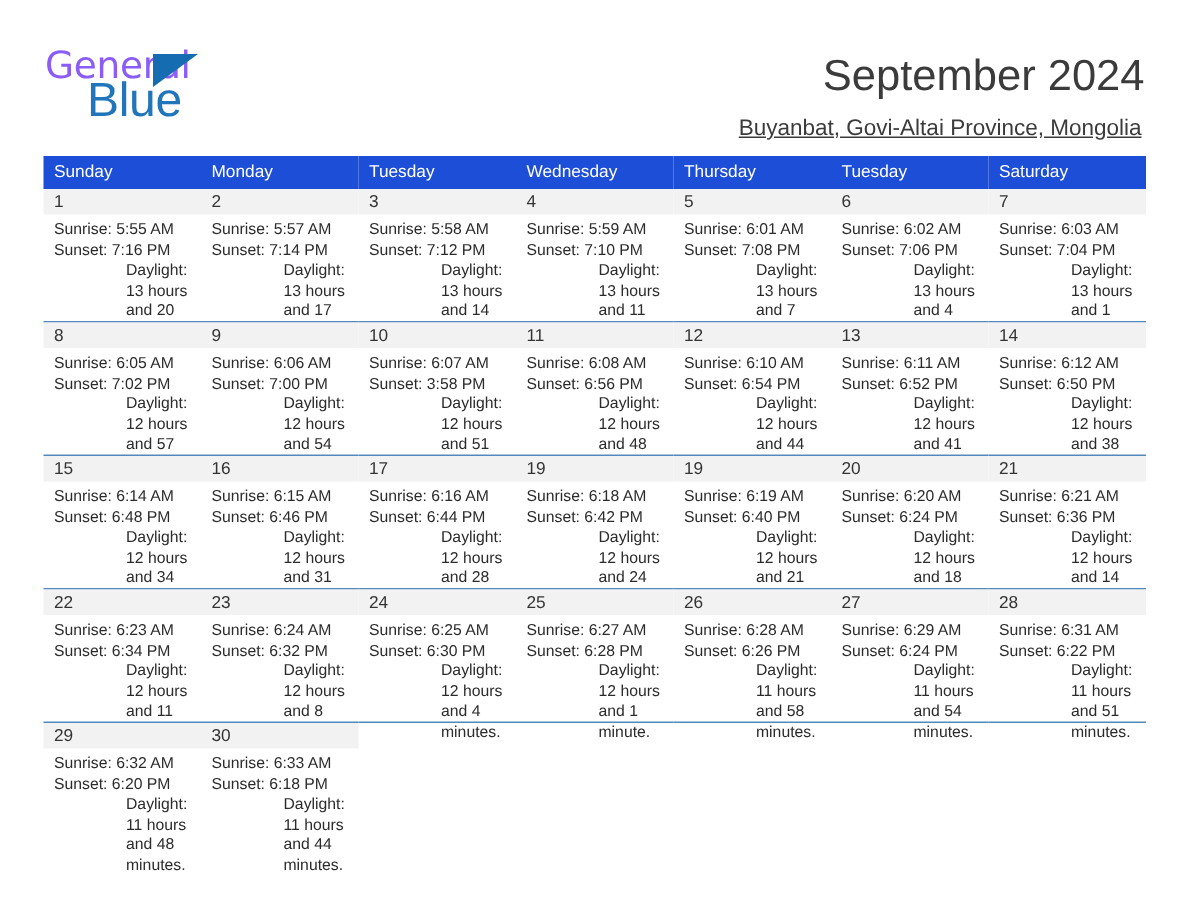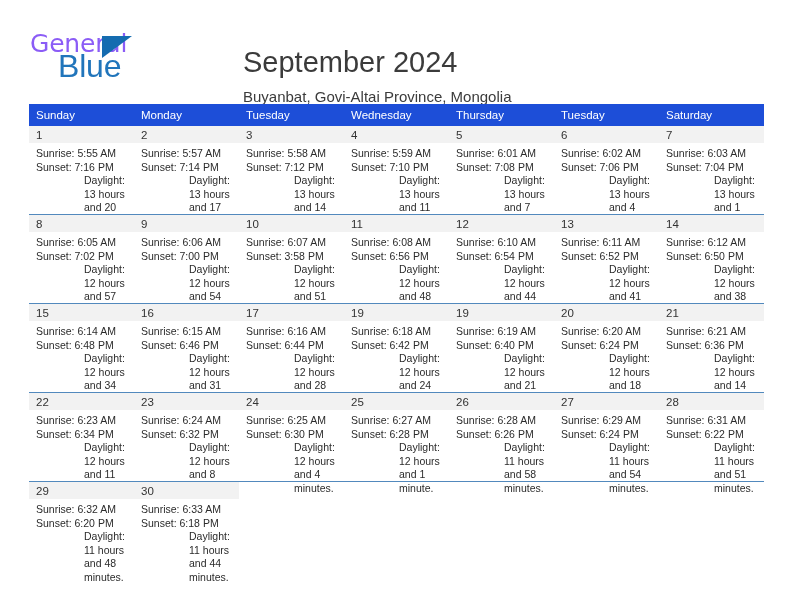--- a/index.html
+++ b/index.html
@@ -65,38 +65,39 @@
     top: 8px;
     width: 0;
     height: 0;
     border-left: 30px solid #156cb0;
     border-bottom: 22px solid transparent;
   }
 
   .title-block {
     position: absolute;
     right: 0;
-    top: 16px;
-    text-align: left;
+    top: 5px;
+    text-align: right;
     width: 520px;
   }
   .cal-title {
     font-size: 29px;
     line-height: 36px;
     color: #3b3b3b;
     font-weight: normal;
     margin: 0;
     white-space: nowrap;
   }
   .cal-subtitle {
     font-size: 15px;
     line-height: 22px;
     color: #3b3b3b;
-    margin: 6px 16px 0 0;
+    margin: 6px 2px 0 0;
     white-space: nowrap;
+    text-decoration: underline;
   }
 
   
   .calendar {
     position: absolute;
     left: 29px;
     top: 104px;
     width: 735px;
     border-collapse: collapse;
     table-layout: fixed;

